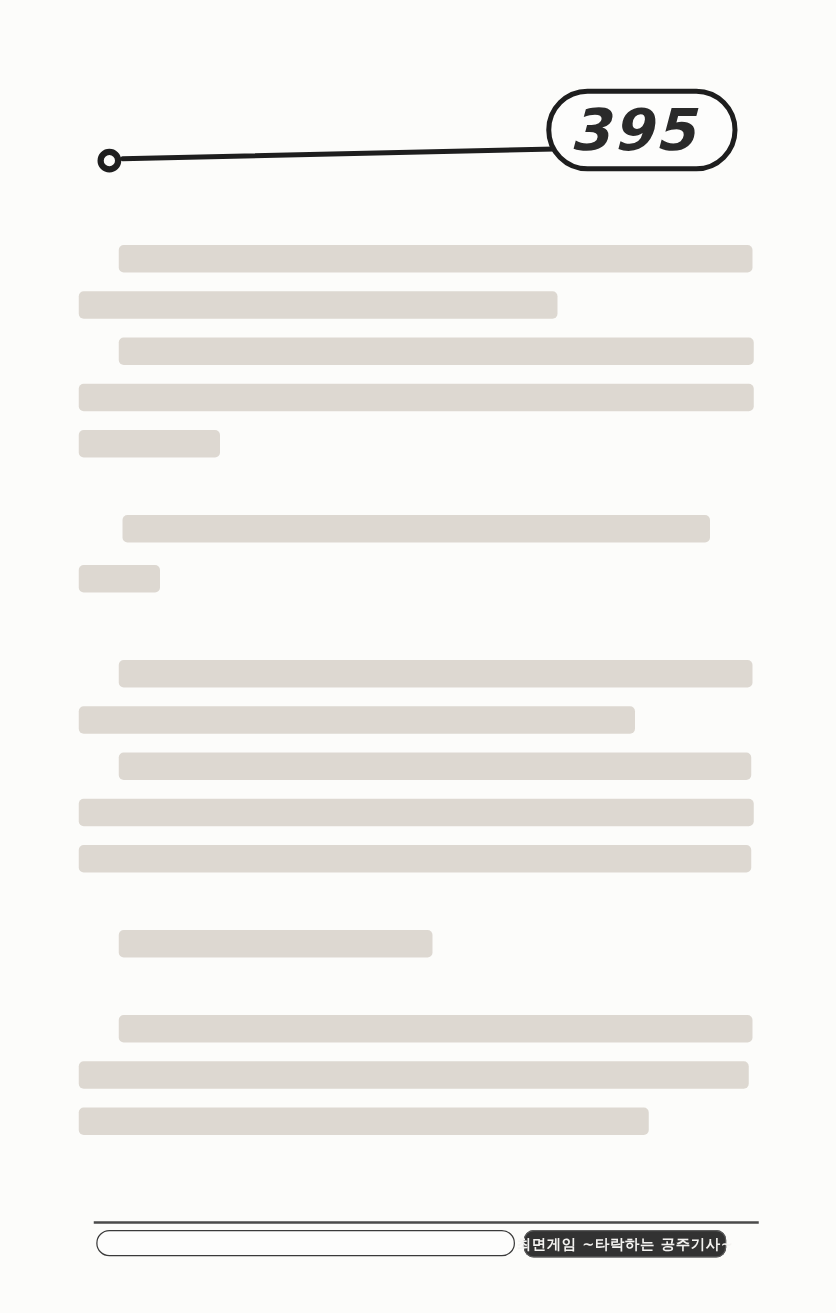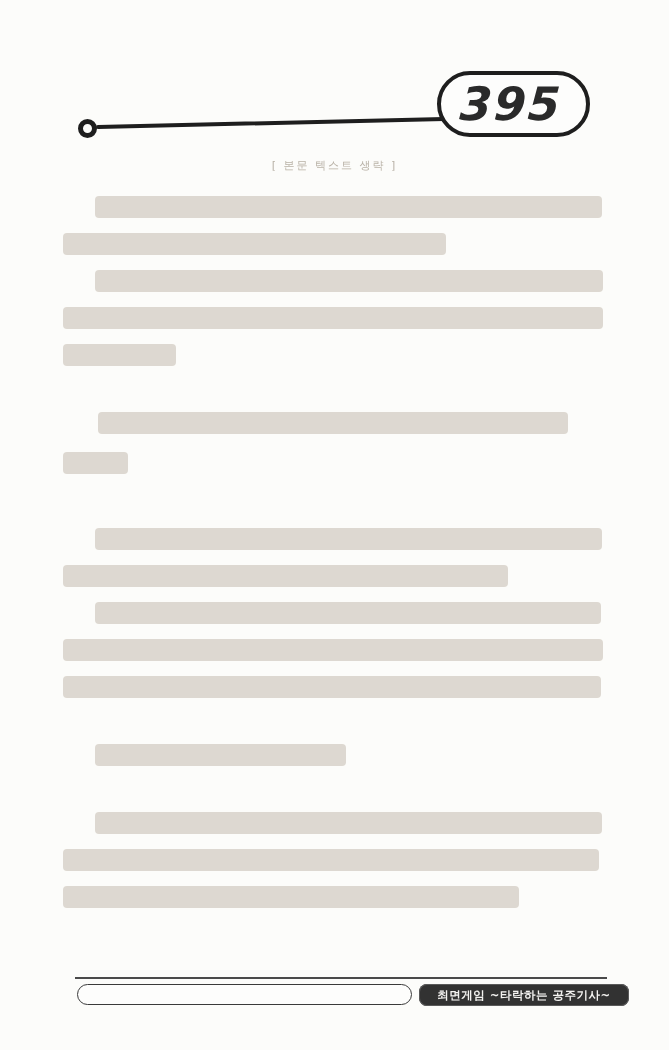--- a/index.html
+++ b/index.html
@@ -55,42 +55,41 @@
     width:532px;height:1.5px;background:#4a4a4a;
   }
   .footer-pill{
     position:absolute;left:77px;top:984px;
     width:333px;height:19px;
     border:1.6px solid #3a3a3a;border-radius:11px;
     background:#fdfdfc;
   }
   .footer-badge{
     position:absolute;left:419px;top:984px;
-    width:210px;height:22px;
+    width:162px;height:22px;
     background:#323232;border-radius:8px;
     display:flex;align-items:center;justify-content:center;
     box-shadow:0 0 0 1px #5a5a5a inset;
   }
   .footer-badge .title{
     color:#f4f3f1;font-size:11.5px;font-weight:bold;
     letter-spacing:0.5px;white-space:nowrap;
   }
 </style>
 </head>
 <body>
 
 <div class="page">
 
   <div class="chapter-ring"></div>
   <div class="chapter-line"></div>
   <div class="page-pill">
     <span class="num">395</span>
   </div>
 
-  <div class="redaction-notice">[ 본문 텍스트 생략 ]</div>
   <div id="body-text">
       <div class="redacted-line" style="left: 95px; top: 196px; width: 507px;"></div>
       <div class="redacted-line" style="left: 63px; top: 233px; width: 383px;"></div>
       <div class="redacted-line" style="left: 95px; top: 270px; width: 508px;"></div>
       <div class="redacted-line" style="left: 63px; top: 307px; width: 540px;"></div>
       <div class="redacted-line" style="left: 63px; top: 344px; width: 113px;"></div>
       <div class="redacted-line" style="left: 98px; top: 412px; width: 470px;"></div>
       <div class="redacted-line" style="left: 63px; top: 452px; width: 65px;"></div>
       <div class="redacted-line" style="left: 95px; top: 528px; width: 507px;"></div>
       <div class="redacted-line" style="left: 63px; top: 565px; width: 445px;"></div>

